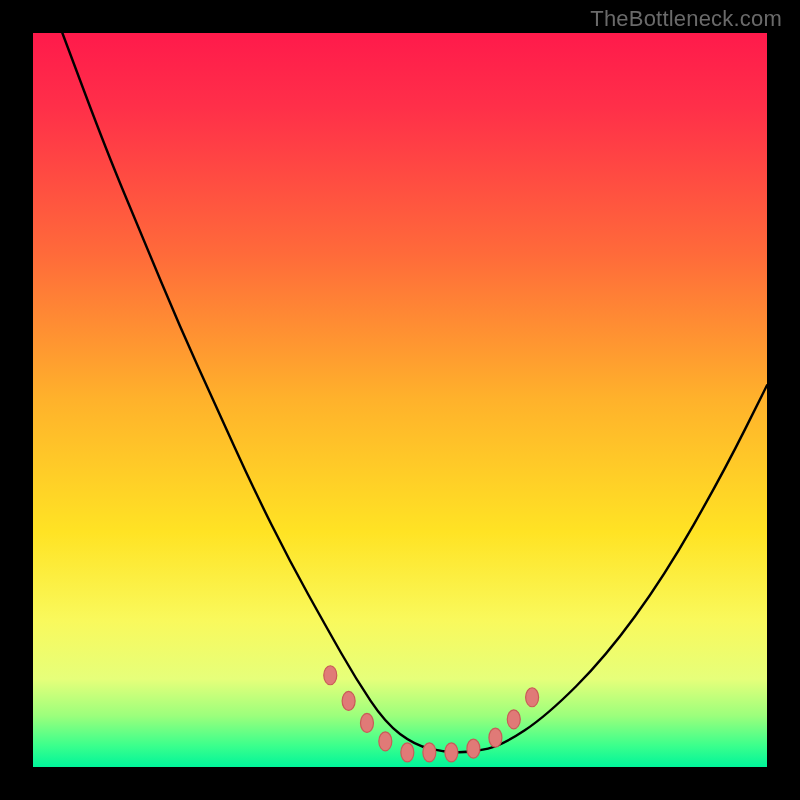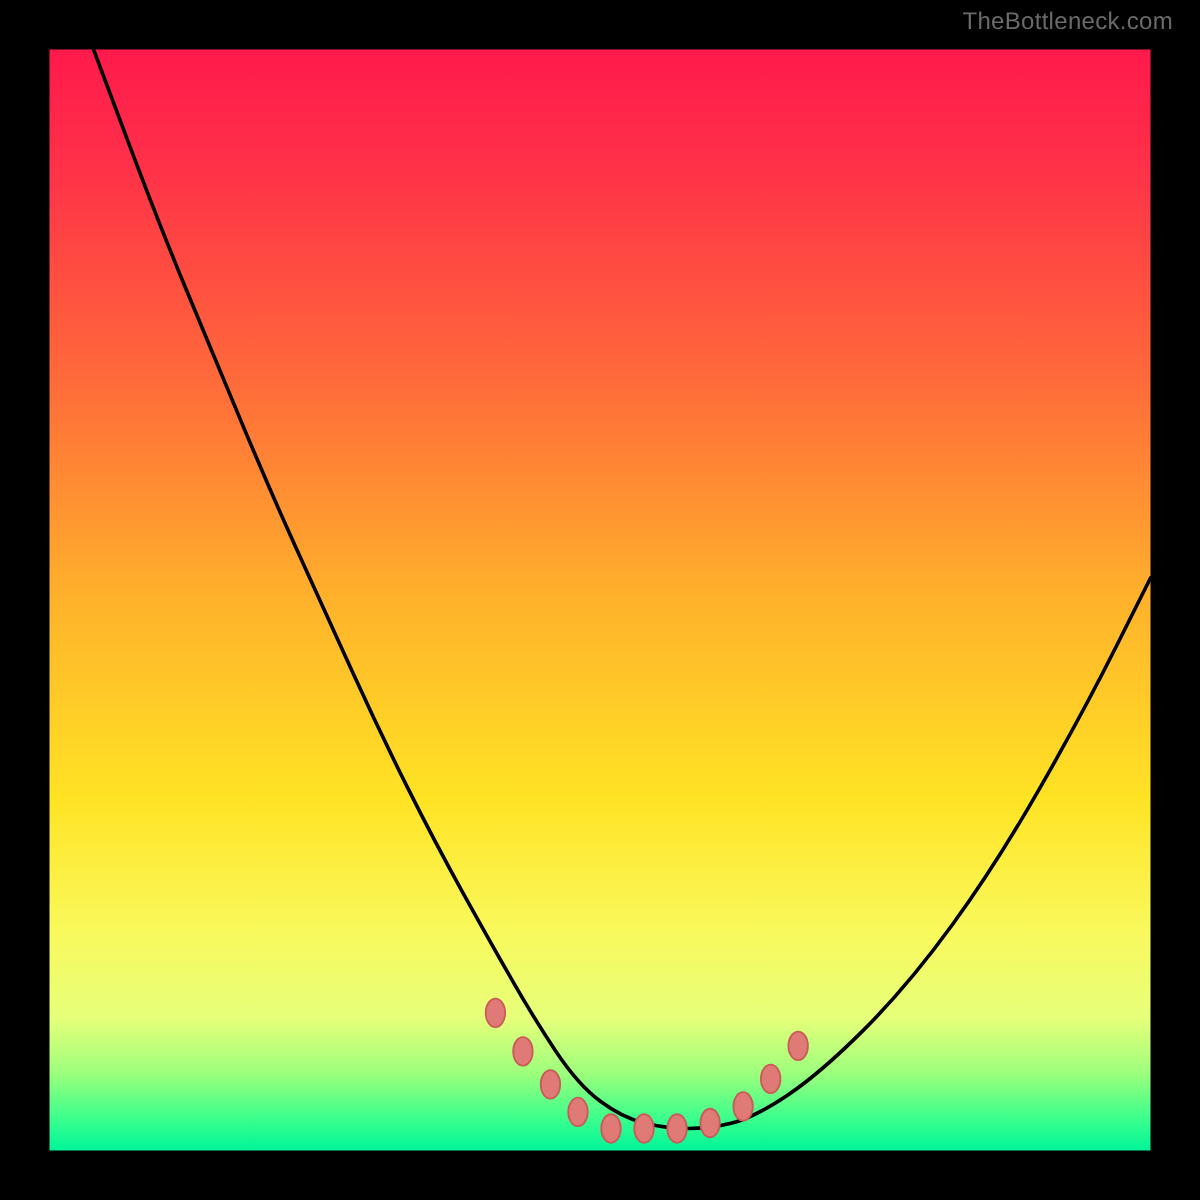--- a/index.html
+++ b/index.html
@@ -36,21 +36,21 @@
       #9cff7c 93%,
       #3dff8c 97%,
       #00f59a 100%
     );
   }
   .watermark {
     position: absolute;
     top: 6px;
     right: 18px;
     color: #6a6a6a;
-    font-size: 16px;
+    font-size: 22px;
     font-weight: 500;
     letter-spacing: 0.2px;
     user-select: none;
   }
   svg.curve {
     position: absolute;
     left: 0;
     top: 0;
     width: 734px;
     height: 734px;

